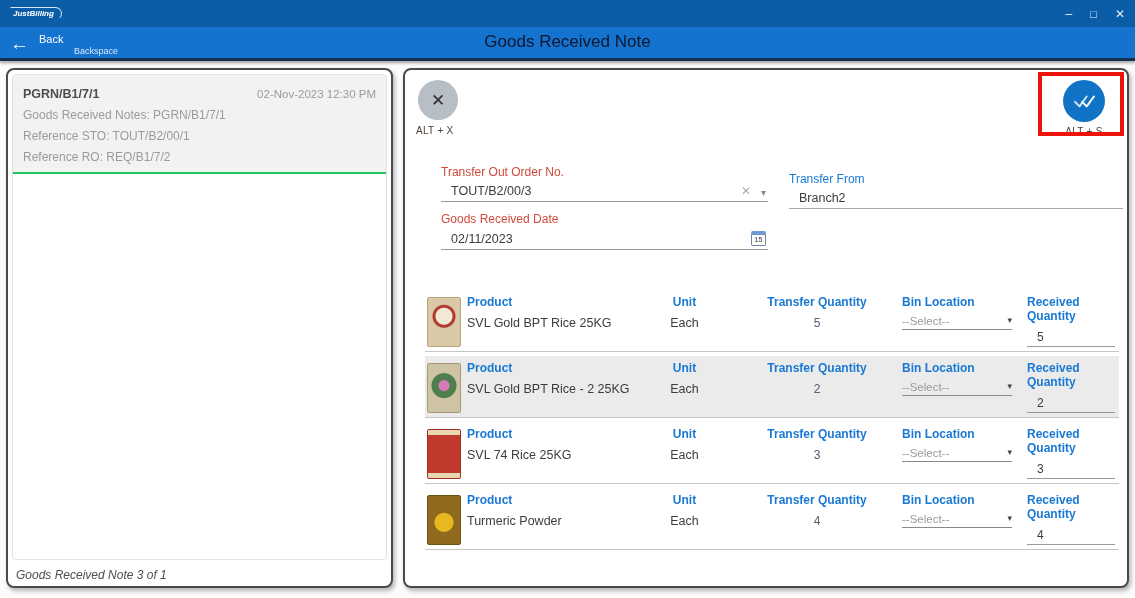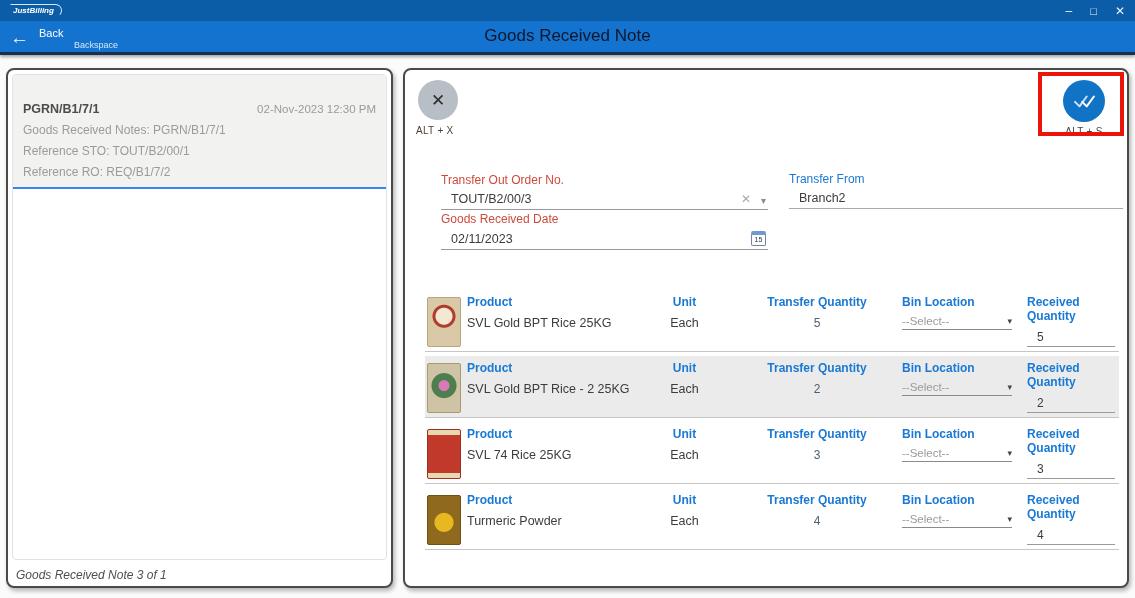--- a/index.html
+++ b/index.html
@@ -1,20 +1,20 @@
 <!DOCTYPE html>
 <html><head>
 <meta charset="utf-8">
 <style>
   * { margin:0; padding:0; box-sizing:border-box; }
   html,body { width:1135px; height:598px; overflow:hidden; background:#fbfbfb;
               font-family:"Liberation Sans", sans-serif; }
 
   
-  .titlebar { height:21px; background:#0c5da8; display:flex; align-items:center;
+  .titlebar { height:27px; background:#0c5da8; display:flex; align-items:center;
               justify-content:space-between; padding:0 10px; }
   .logo { color:#fff; font-size:8px; font-weight:bold; font-style:italic;
           border:1px solid rgba(255,255,255,.85); border-left-color:transparent;
           border-bottom-color:transparent; border-radius:0 10px 10px 8px; padding:1px 7px 1px 2px; }
   .wincontrols { display:flex; gap:18px; color:#e8f1fa; font-size:12px; }
   .wincontrols span { cursor:default; line-height:14px; }
   .win-max { font-size:11px; }
 
   
   .header { position:relative; height:34px; background:#1573d0;
@@ -29,22 +29,22 @@
 
   
   .panel { position:absolute; background:#fff; border:2px solid #4a4a4a;
            border-radius:8px; box-shadow:2px 3px 4px rgba(0,0,0,.28); }
   .left-panel  { left:6px;   top:68px; width:387px; height:520px; }
   .right-panel { left:403px; top:68px; width:726px; height:520px; }
 
   
   .note-list { position:absolute; left:4px; right:4px; top:4px; bottom:26px;
                border:1px solid #e2e2e2; border-radius:4px; overflow:hidden; }
-  .note-item { background:#f2f2f1; border-bottom:2px solid #3b82f6;
-               padding:27px 10px 8px 10px; cursor:pointer; }
+  .note-item { background:#f2f2f1; border-bottom:2px solid #22c55e;
+               padding:12px 10px 8px 10px; cursor:pointer; }
   .note-top { display:flex; justify-content:space-between; align-items:baseline; }
   .note-id   { font-size:12.5px; font-weight:bold; color:#4c4c4c; }
   .note-date { font-size:11.5px; color:#9b9b9b; }
   .note-line { font-size:12px; color:#9b9b9b; margin-top:7px; }
   .list-footer { position:absolute; left:8px; bottom:4px; font-size:12px;
                  font-style:italic; color:#4f4f4f; }
 
   
   .cancel-wrap { position:absolute; left:11px; top:10px; width:58px; }
   .circle-btn { width:40px; height:40px; border-radius:50%; display:flex;
@@ -57,21 +57,21 @@
   .annotation { position:absolute; left:633px; top:2px; width:86px; height:64px;
                 border:4px solid #ea1408; pointer-events:none; z-index:5; }
 
   
   .field { position:absolute; }
   .f-label-red  { font-size:12px; color:#cf4a3c; }
   .f-label-blue { font-size:12px; color:#1a79d4; }
   .f-valrow { display:flex; align-items:flex-end; border-bottom:1px solid #999;
               margin-top:3px; padding:2px 2px 3px 10px; }
   .f-value { flex:1; font-size:12.5px; color:#3c3c3c; }
-  .f-tout { left:36px;  top:103px;  width:327px; }
+  .f-tout { left:36px;  top:95px;  width:327px; }
   .f-from { left:384px; top:102px; width:334px; }
   .f-from .f-valrow { border-bottom-color:#aaa; }
   .f-date { left:36px;  top:142px; width:327px; }
   .clear-x { color:#a9a9a9; font-size:12px; margin-right:10px; cursor:pointer; }
   .combo-caret { color:#8c8c8c; font-size:10px; cursor:pointer; }
   .cal-icon { width:15px; height:15px; border:1px solid #6b87a8; border-radius:2px;
               border-top:4px solid #6d9bd1; font-size:7px; color:#333; text-align:center;
               line-height:10px; cursor:pointer; background:#fdfdfd; }
 
   
@@ -83,21 +83,21 @@
   .chead { font-size:12px; font-weight:bold; color:#1a79d4; }
   .cval  { font-size:12.5px; color:#3c3c3c; margin-top:7px; }
   .col.unit, .col.tq { text-align:center; }
   .tqv { color:#4d5e72; font-size:12px; }
   .thumb { width:34px; height:50px; border-radius:2px; margin-top:2px; }
   .thumb.t0 { background:radial-gradient(circle at 50% 38%, #f3e9d2 0 8px, #b23a2e 9px 11px, #d9c9a6 12px), #d5c5a0; border:1px solid #b9a57d; }
   .thumb.t1 { background:radial-gradient(circle at 50% 45%, #d879b8 0 5px, #4e7d4e 6px 12px, #cfc3a6 13px), #cabc9c; border:1px solid #a99a76; }
   .thumb.t2 { background:linear-gradient(180deg,#e8d8b0 0 10%, #c0392b 10% 90%, #e8d8b0 90%),
               radial-gradient(circle at 50% 55%, #f5f5f5 0 6px, #c0392b 7px); border:1px solid #9e2f23; }
   .thumb.t3 { background:radial-gradient(circle at 50% 55%, #e8b821 0 9px, #8f6a1e 10px), #8f6a1e; border:1px solid #6e5117; }
-  .binsel { display:flex; align-items:center; border-bottom:1px solid #8a8a8a;
+  .binsel { display:flex; align-items:flex-start; border-bottom:1px solid #8a8a8a;
             width:110px; margin-top:6px; padding-bottom:2px; cursor:pointer; }
   .binval { flex:1; font-size:11.5px; color:#9a9a9a; }
   .bincaret { font-size:9px; color:#444; }
   .rqv { font-size:12px; color:#3c3c3c; border-bottom:1px solid #9a9a9a;
          width:88px; margin-top:7px; padding:0 0 2px 10px; }
 </style>
 </head>
 <body>
 
 <div class="titlebar">

